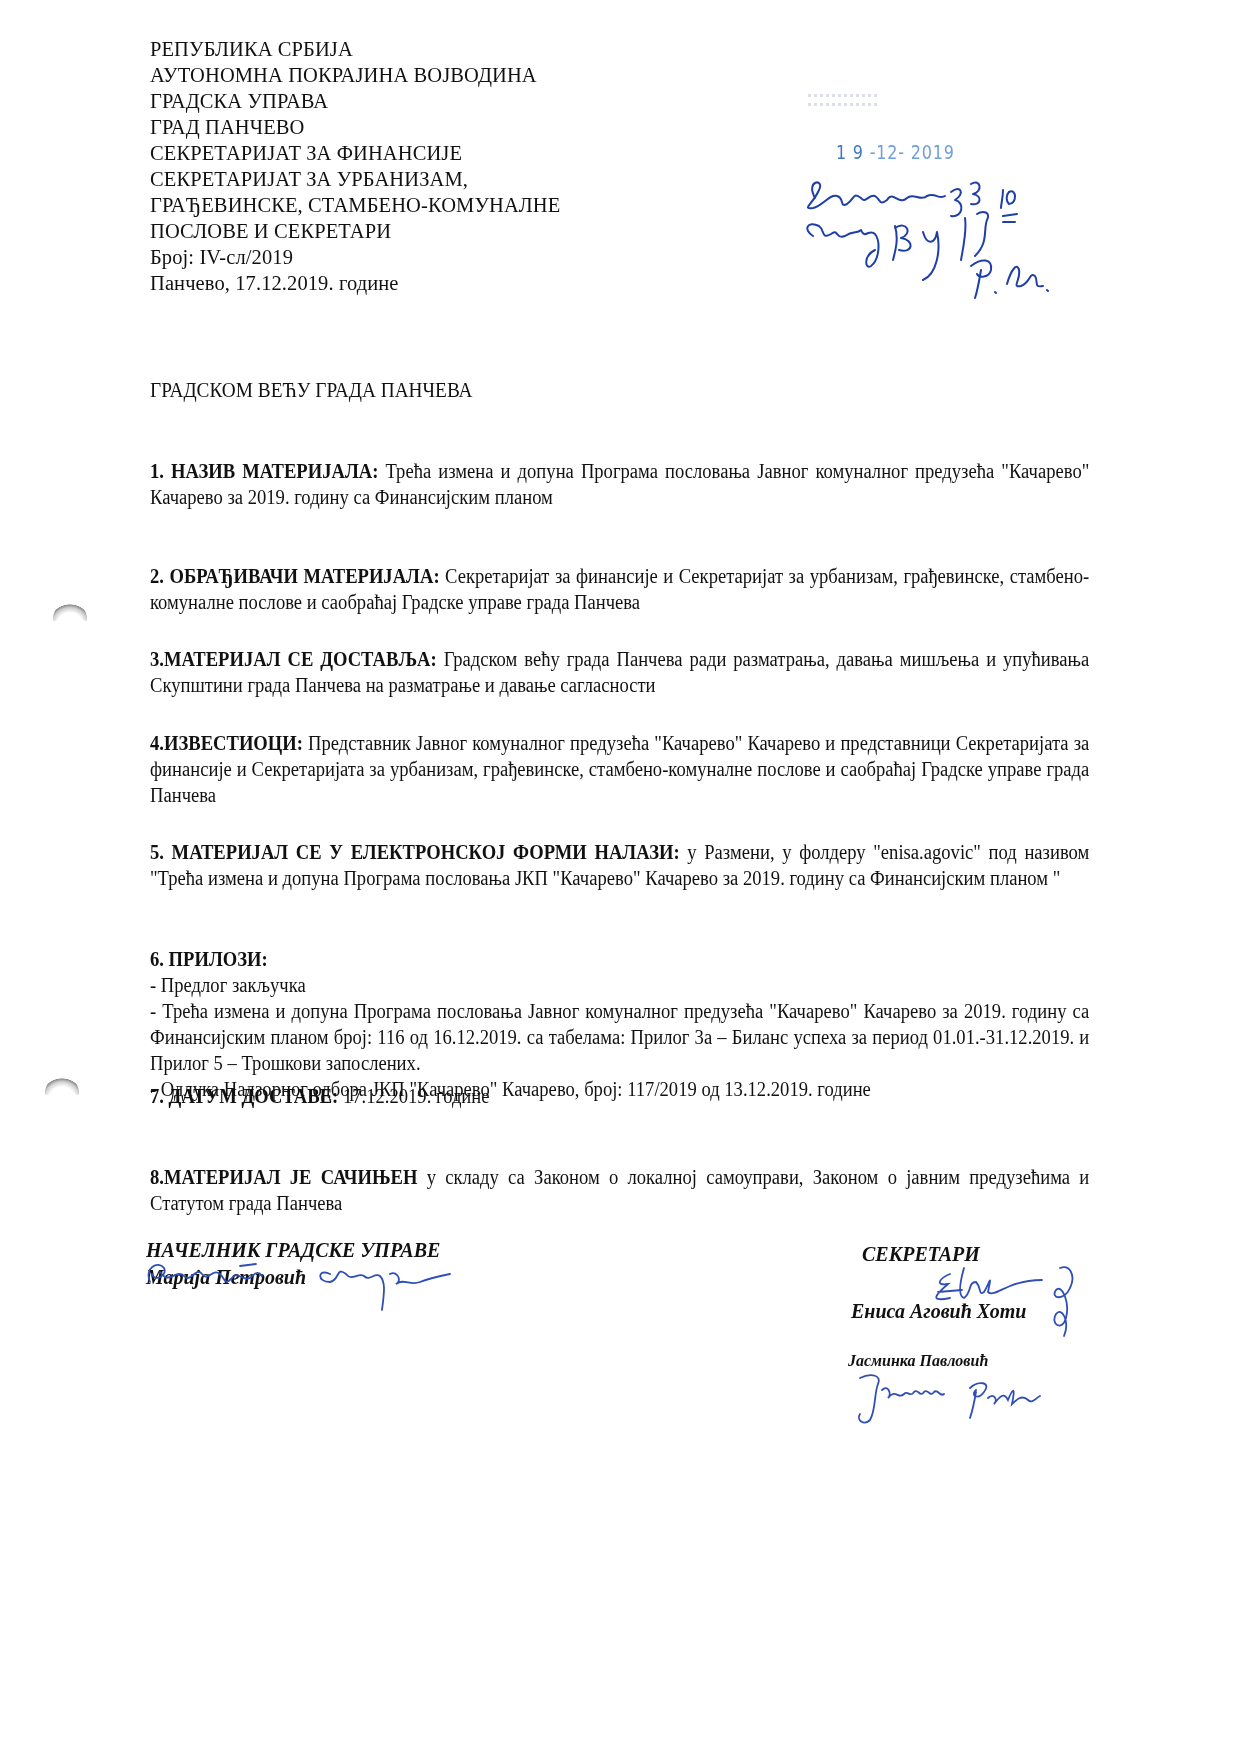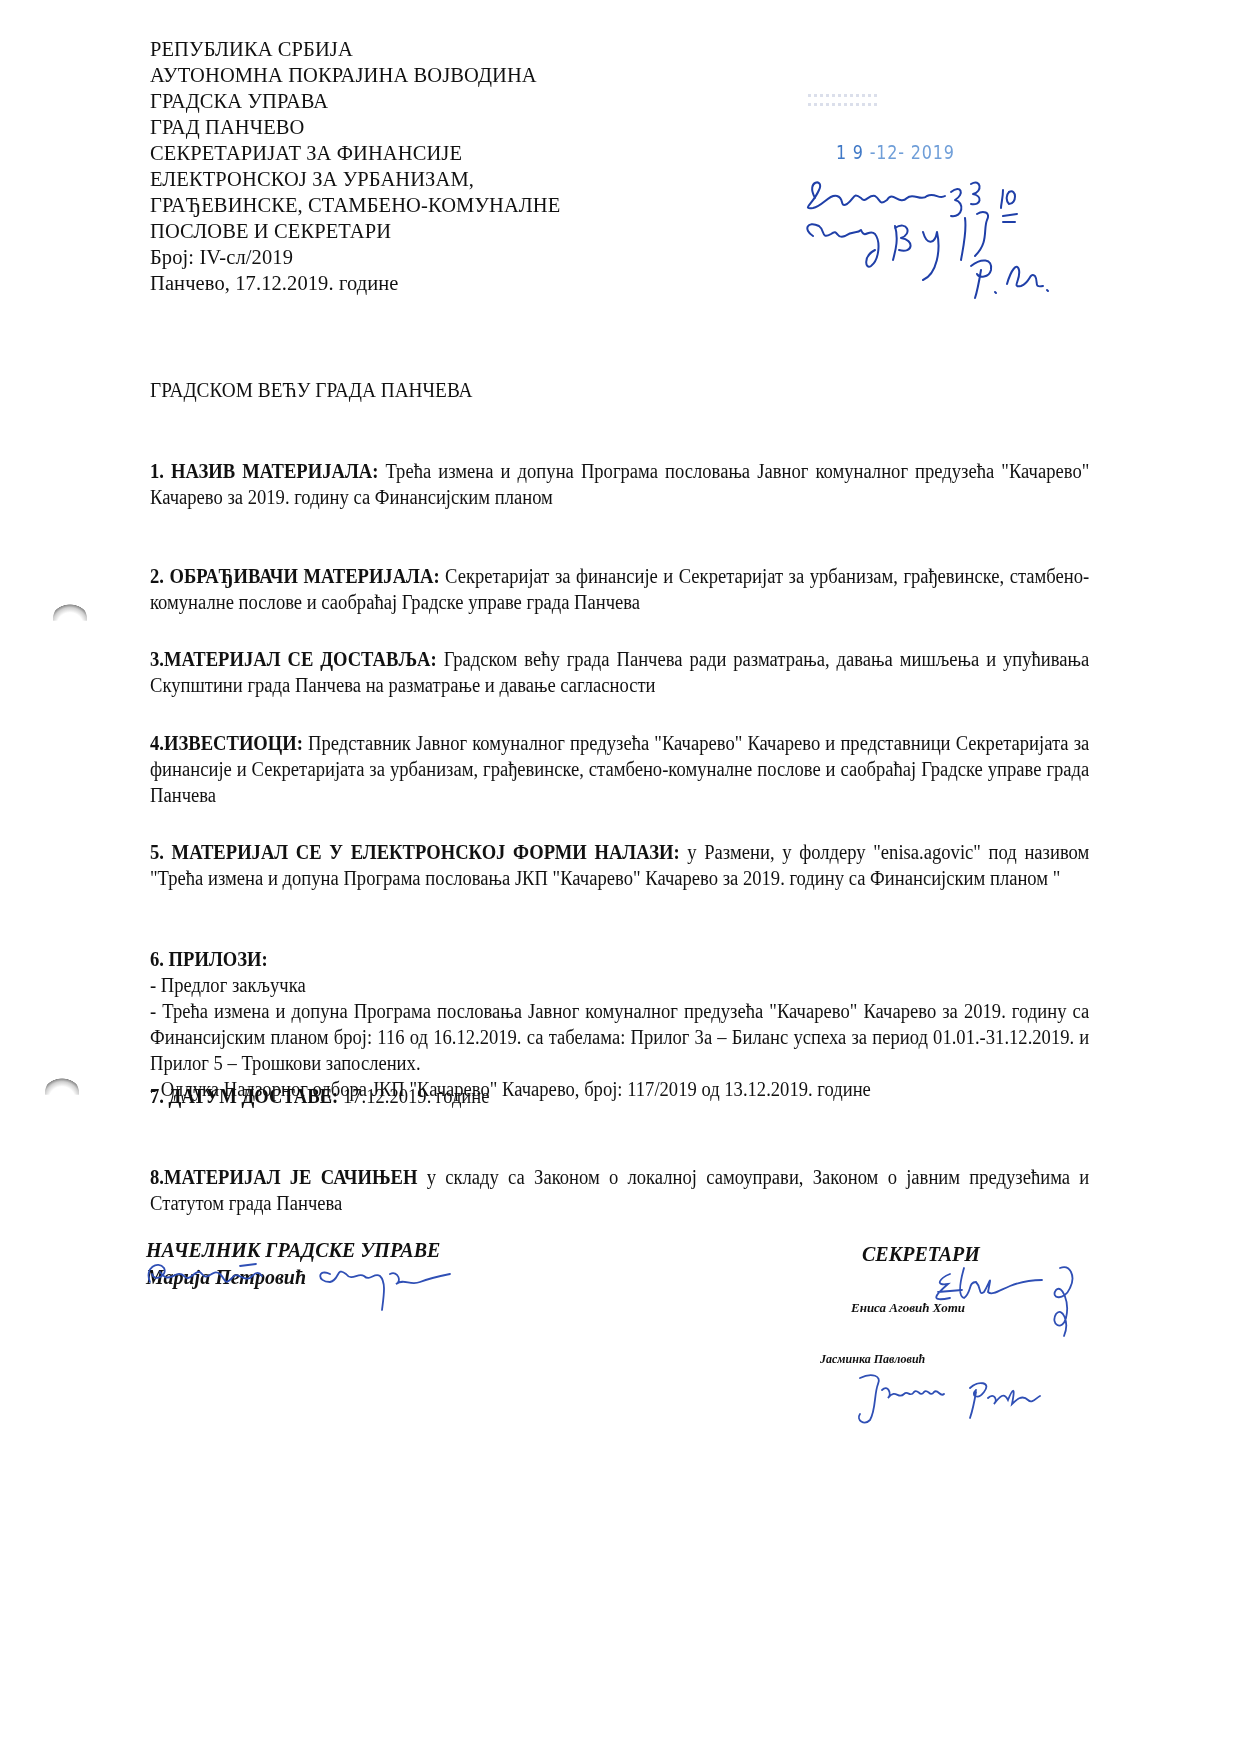--- a/index.html
+++ b/index.html
@@ -39,22 +39,22 @@
     .s7 { top: 1083px; }
     .s8 { top: 1164px; }
 
     .attach { display: block; }
 
     
     .sig-left { position: absolute; left: 146px; top: 1238px; font-style: italic; font-weight: bold; font-size: 20px; line-height: 25px; }
     .sig-left .title { text-decoration: none; white-space: nowrap; }
     .sig-left .name { margin-top: 2px; font-weight: bold; }
     .sig-right-title { position: absolute; left: 862px; top: 1243px; font-style: italic; font-weight: bold; font-size: 20px; }
-    .sig-right-name1 { position: absolute; left: 851px; top: 1300px; font-style: italic; font-weight: bold; font-size: 13px; }
-    .sig-right-name2 { position: absolute; left: 820px; top: 1352px; font-style: italic; font-weight: bold; font-size: 12px; }
+    .sig-right-name1 { position: absolute; left: 851px; top: 1300px; font-style: italic; font-weight: bold; font-size: 20px; }
+    .sig-right-name2 { position: absolute; left: 848px; top: 1352px; font-style: italic; font-weight: bold; font-size: 16px; }
     .scribble { position: absolute; }
 
     
     .punch { position: absolute; width: 34px; height: 34px; border-radius: 50%;
       background: radial-gradient(circle at 50% 70%, #ffffff 45%, #cfcfcf 62%, #8a8a8a 72%, transparent 74%);
       clip-path: inset(0 0 45% 0); }
     .punch1 { left: 53px; top: 602px; }
     .punch2 { left: 45px; top: 1076px; }
   </style>
 </head>
@@ -64,21 +64,21 @@
 
   <div class="punch punch1"></div>
   <div class="punch punch2"></div>
 
   <div class="header">
     <div class="line">РЕПУБЛИКА СРБИЈА</div>
     <div class="line">АУТОНОМНА ПОКРАЈИНА ВОЈВОДИНА</div>
     <div class="line">ГРАДСКА УПРАВА</div>
     <div class="line">ГРАД ПАНЧЕВО</div>
     <div class="line">СЕКРЕТАРИЈАТ ЗА ФИНАНСИЈЕ</div>
-    <div class="line">ЕЛЕКТРОНСКОЈ ЗА УРБАНИЗАМ,</div>
+    <div class="line">СЕКРЕТАРИЈАТ ЗА УРБАНИЗАМ,</div>
     <div class="line">ГРАЂЕВИНСКЕ, СТАМБЕНО-КОМУНАЛНЕ</div>
     <div class="line">ПОСЛОВЕ И СЕКРЕТАРИ</div>
     <div class="line">Број: IV-сл/2019</div>
     <div class="line">Панчево, 17.12.2019. године</div>
   </div>
 
   <div class="stamp-faint">
       <span></span>
       <span></span>
     </div>

